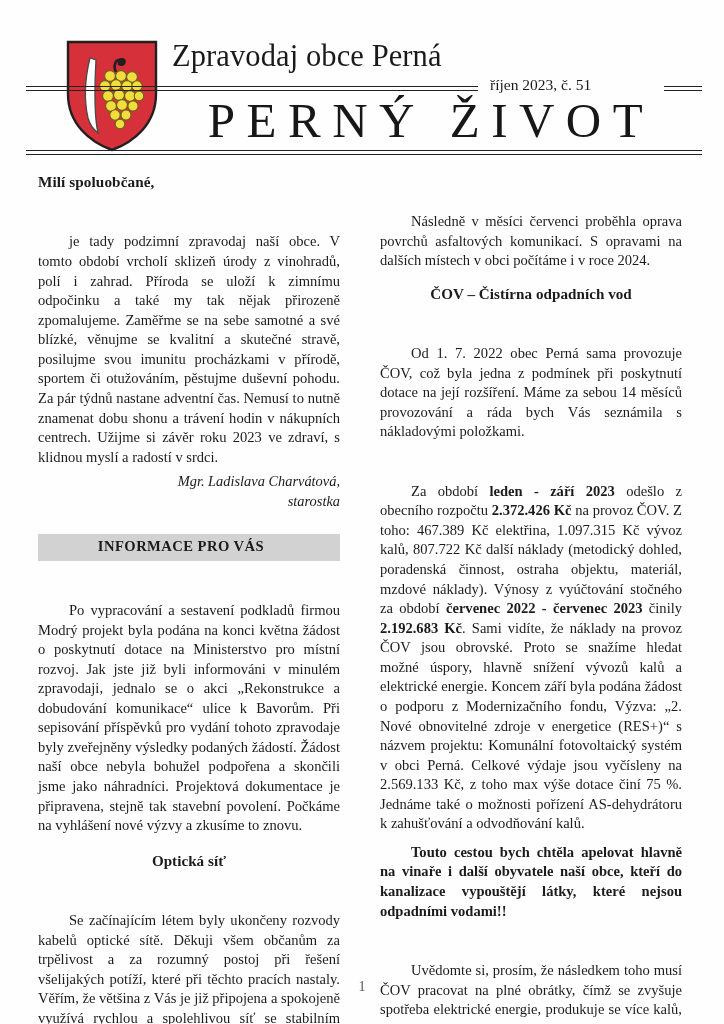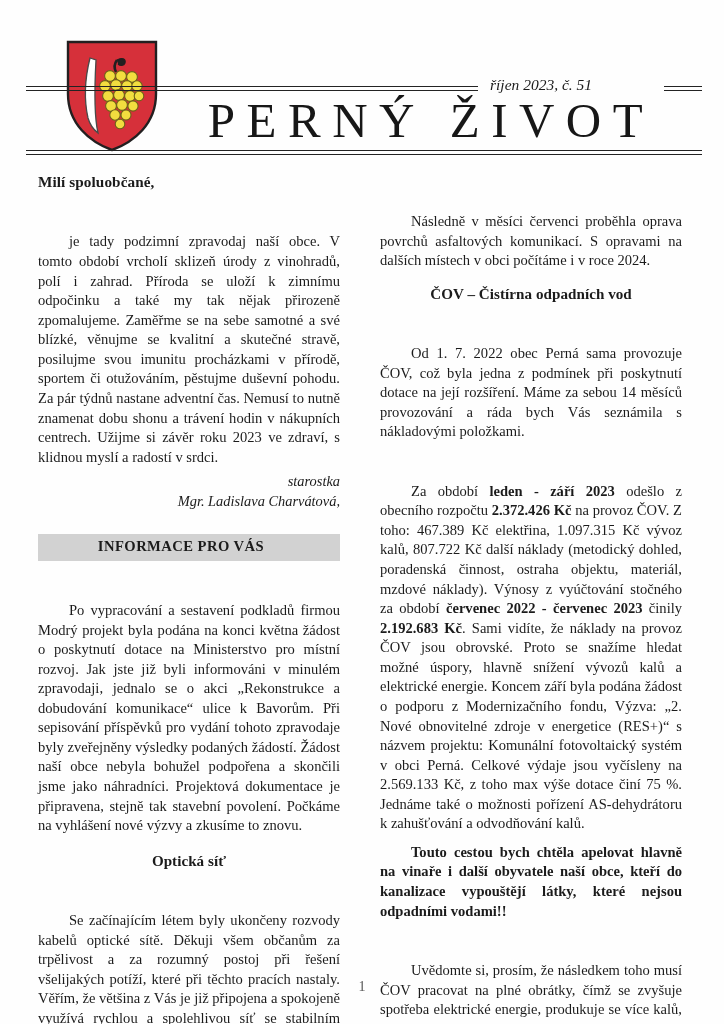--- a/index.html
+++ b/index.html
@@ -46,21 +46,20 @@
     white-space: nowrap;
   }
 
   
   .rule-row {
     position: absolute;
     left: 26px;
     right: 22px;
     top: 82px;
     height: 14px;
-    font-style: italic;
   }
   .rule-left {
     position: absolute;
     left: 0;
     top: 4px;
     width: 452px;
     height: 5px;
     border-top: 1.6px solid #232323;
     border-bottom: 1.6px solid #232323;
     box-sizing: border-box;
@@ -216,39 +215,40 @@
           <circle cx="51" cy="70" r="5.4"></circle>
             <circle cx="62" cy="69" r="5.4"></circle>
             <circle cx="73" cy="70" r="5.1"></circle>
           <circle cx="55" cy="79" r="5.2"></circle>
             <circle cx="66" cy="79" r="5.0"></circle>
           <circle cx="60" cy="88" r="4.8"></circle>
         </g>
       </svg>
     </div>
 
+    <div class="mast-title">Zpravodaj obce Perná</div>
 
     <div class="rule-row">
       <div class="rule-left"></div>
       <div class="issue-date">říjen 2023, č. 51</div>
       <div class="rule-right"></div>
     </div>
 
     <div class="mast-big">PERNÝ ŽIVOT</div>
     <div class="rule-bottom"></div>
   </div>
 
   <div class="body-area">
 
     <div class="col col-left">
       <h2 class="salut">Milí spoluobčané,</h2>
       <p class="ind">je tady podzimní zpravodaj naší obce. V tomto období vrcholí sklizeň úrody z vinohradů, polí i zahrad. Příroda se uloží k zimnímu odpočinku a také my tak nějak přirozeně zpomalujeme. Zaměřme se na sebe samotné a své blízké, věnujme se kvalitní a skutečné stravě, posilujme svou imunitu procházkami v přírodě, sportem či otužováním, pěstujme duševní pohodu. Za pár týdnů nastane adventní čas. Nemusí to nutně znamenat dobu shonu a trávení hodin v nákupních centrech. Užijme si závěr roku 2023 ve zdraví, s klidnou myslí a radostí v srdci.</p>
       <div class="sig">
+        <span>Mgr. Ladislava Charvátová,</span>
         <span>starostka</span>
-        <span>Mgr. Ladislava Charvátová,</span>
       </div>
 
       <div class="banner">INFORMACE PRO VÁS</div>
 
       <p class="ind">Po vypracování a sestavení podkladů firmou Modrý projekt byla podána na konci května žádost o poskytnutí dotace na Ministerstvo pro místní rozvoj. Jak jste již byli informováni v minulém zpravodaji, jednalo se o akci „Rekonstrukce a dobudování komunikace“ ulice k Bavorům. Při sepisování příspěvků pro vydání tohoto zpravodaje byly zveřejněny výsledky podaných žádostí. Žádost naší obce nebyla bohužel podpořena a skončili jsme jako náhradníci. Projektová dokumentace je připravena, stejně tak stavební povolení. Počkáme na vyhlášení nové výzvy a zkusíme to znovu.</p>
 
       <h3 class="sect spaced">Optická síť</h3>
       <p class="ind">Se začínajícím létem byly ukončeny rozvody kabelů optické sítě. Děkuji všem občanům za trpělivost a za rozumný postoj při řešení všelijakých potíží, které při těchto pracích nastaly. Věřím, že většina z Vás je již připojena a spokojeně využívá rychlou a spolehlivou síť se stabilním připojením.</p>
     </div>
 

